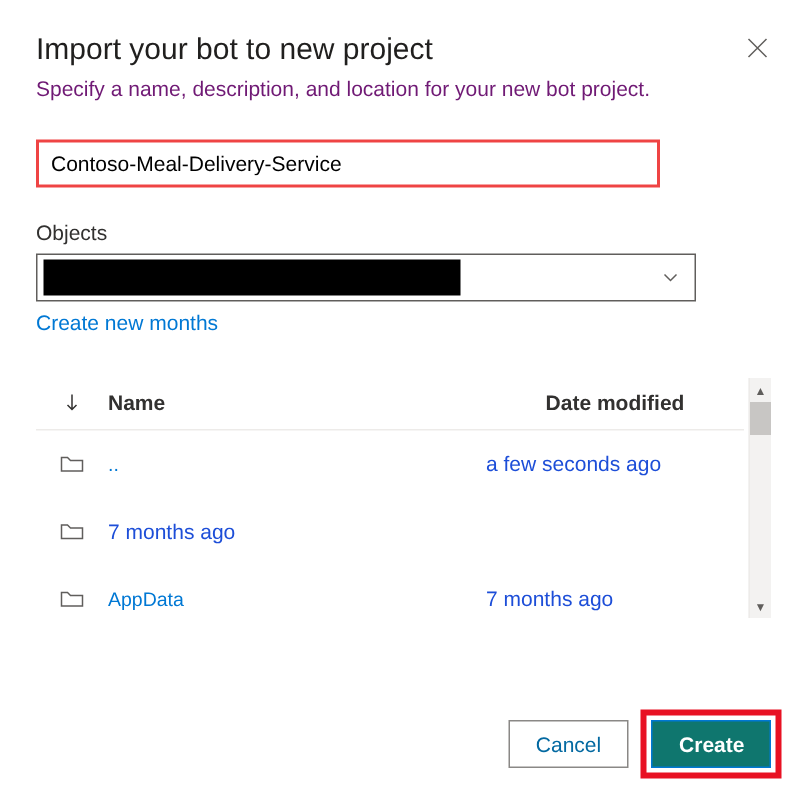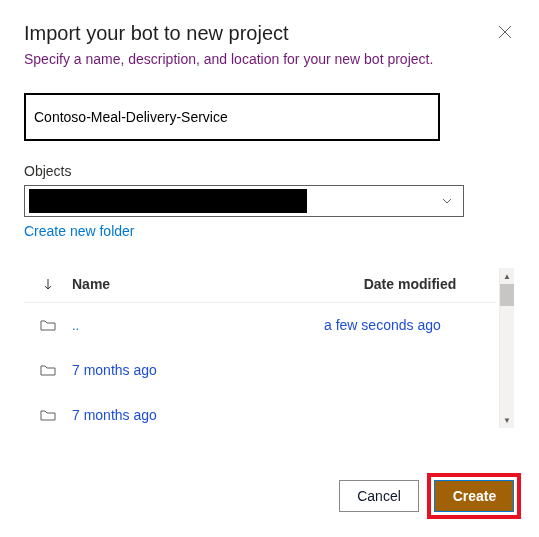--- a/index.html
+++ b/index.html
@@ -41,22 +41,22 @@
   .field-label {
     font-size: 14px;
     font-weight: 400;
     color: #323130;
     margin-bottom: 6px;
     display:block;
   }
   .req { color: #a4262c; }
   .name-input {
     width: 416px;
-    height: 48px;
-    border: 2px solid #000000;
+    height: 32px;
+    border: 2px solid #ef4444;
     padding: 0 8px;
     font-size: 14px;
     font-family: inherit;
     outline: none;
     margin-bottom: 22px;
   }
   .location-combo {
     width: 440px;
     height: 32px;
     border: 1px solid #605e5c;
@@ -152,24 +152,24 @@
   }
   .btn {
     height: 32px;
     min-width: 80px;
     padding: 0 16px;
     font-size:14px;
     font-family:inherit;
     cursor:pointer;
     border:1px solid #8a8886;
     background:#fff;
-    color:#0f172a;
+    color:#0369a1;
   }
   .btn-primary {
-    background:#a16207;
+    background:#0f766e;
     border-color:#0078d4;
     color:#fff;
     font-weight:600;
     padding-left:17px;
   }
   .highlight-frame {
     border:4px solid #e81123;
     padding:3px;
   }
   svg { display:block; }
@@ -195,21 +195,21 @@
   <input class="name-input" type="text" value="Contoso-Meal-Delivery-Service" style="">
 
   <label class="field-label">Objects</label>
   <div class="location-combo">
     <div class="redacted"></div>
     <svg class="chevron" viewBox="0 0 12 12">
         <path d="M2 4 L6 8 L10 4" stroke="currentColor" stroke-width="1" fill="none"></path>
       </svg>
   </div>
 
-  <span class="link">Create new folder</span>
+  <span class="link">Create new months</span>
 
   <div class="browser">
     <div class="browser-header">
       <div class="col-sort">
         <svg width="10" height="12" viewBox="0 0 10 12">
             <path d="M5 1 L5 11 M2 8 L5 11 L8 8" stroke="#323130" stroke-width="1" fill="none"></path>
           </svg>
       </div>
       <div class="col-name">Name</div>
       <div class="col-date">Date modified</div>
@@ -231,20 +231,21 @@
           </svg>
         </div>
       <div class="cell-date">7 months ago</div>
     </div>
     <div class="row">
       <div class="cell-icon">
           <svg width="16" height="12" viewBox="0 0 16 12">
             <path d="M1 2 L1 11 L15 11 L15 4 L7 4 L5 2 Z" stroke="#605e5c" stroke-width="1" fill="none"></path>
           </svg>
         </div>
+      <div class="cell-name">AppData</div>
       <div class="cell-date">7 months ago</div>
     </div>
 
     <div class="scrollbar">
       <div class="up">▲</div>
       <div class="thumb"></div>
       <div style="flex:1"></div>
       <div class="down" style="position:absolute;bottom:0;">▼</div>
     </div>
   </div>

